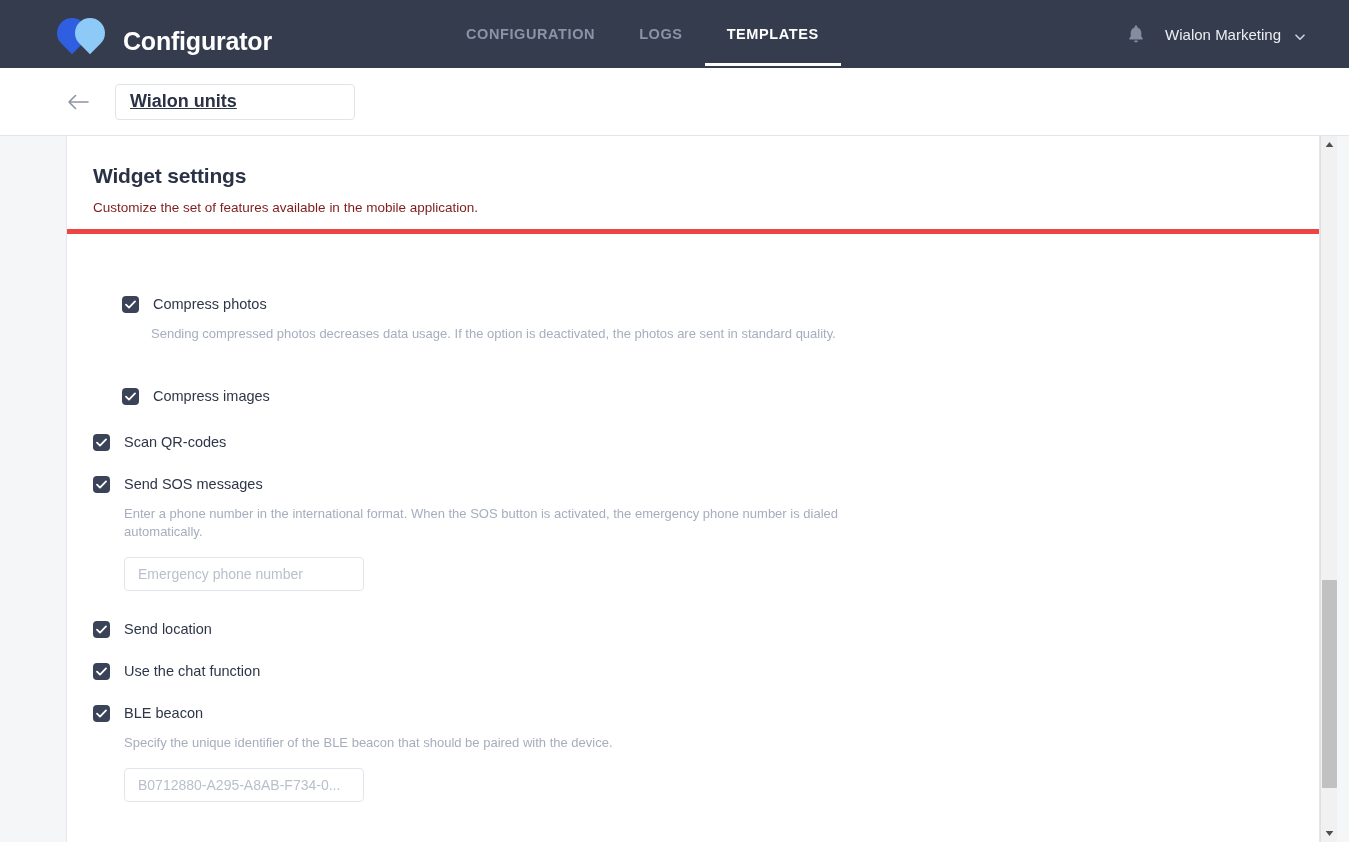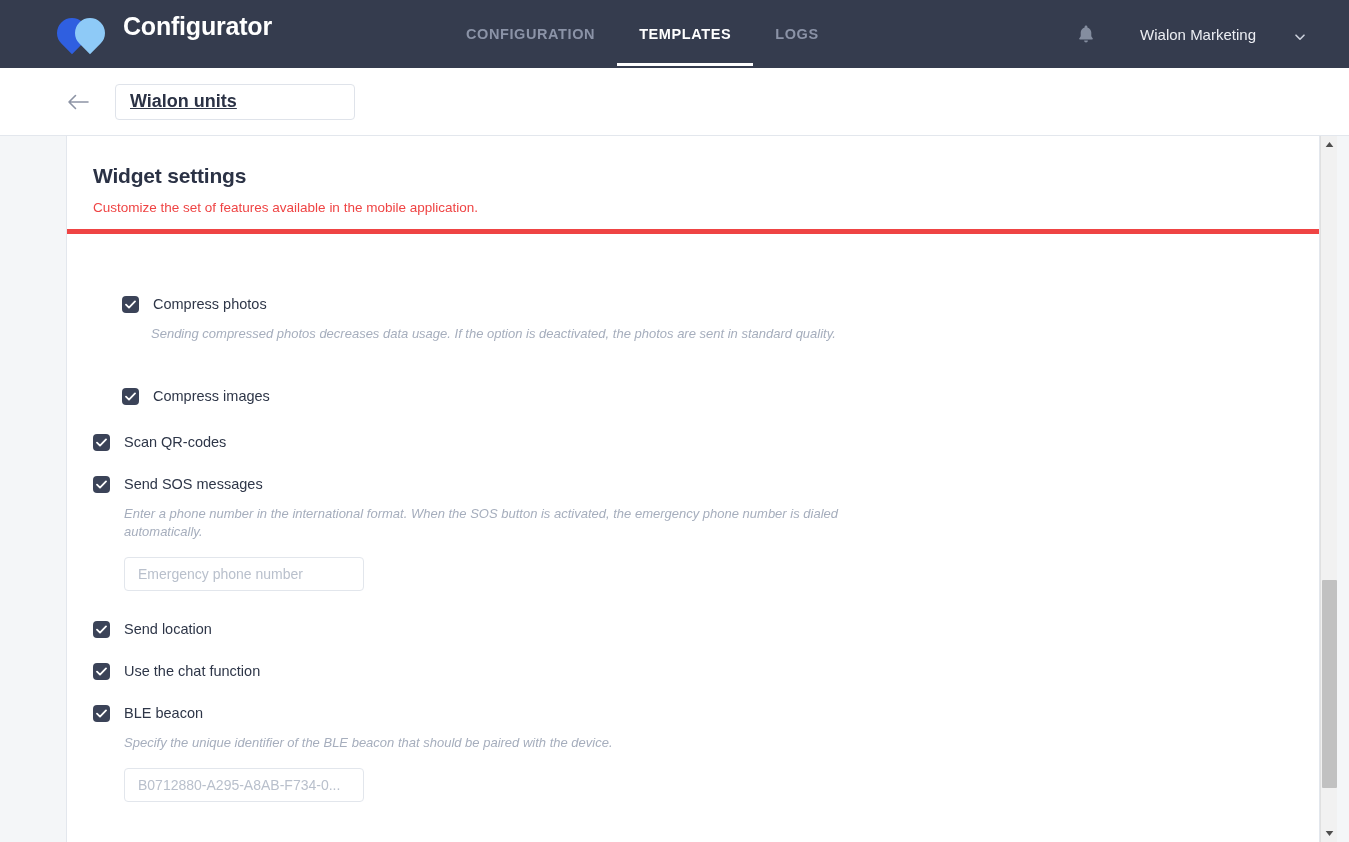--- a/index.html
+++ b/index.html
@@ -21,21 +21,21 @@
   .topnav {
     height: 68px;
     background: #353c4e;
     display: flex;
     align-items: center;
     position: relative;
     z-index: 5;
   }
   .brand {
     display: flex;
-    align-items: flex-start;
+    align-items: flex-end;
     margin-left: 57px;
   }
   .logo {
     width: 52px;
     height: 44px;
     position: relative;
     flex: 0 0 auto;
   }
   .pin {
     position: absolute;
@@ -78,21 +78,20 @@
     position: absolute;
     left: 0; right: 0; bottom: 0;
     height: 3px;
     background: #ffffff;
   }
   .nav-right {
     margin-left: auto;
     margin-right: 44px;
     display: flex;
     align-items: center;
-    gap: 25px;
   }
   .bell {
     width: 22px;
     height: 22px;
     margin-right: 18px;
     cursor: pointer;
     display: flex;
     align-items: center;
     justify-content: center;
   }
@@ -170,21 +169,21 @@
   }
   .card-title {
     font-size: 21px;
     font-weight: bold;
     color: #2b3245;
     margin: 0 0 12px 0;
     letter-spacing: -0.2px;
   }
   .card-sub {
     font-size: 13.5px;
-    color: #ef4444;
+    color: #7f1d1d;
     margin: 0;
   }
   .card-body {
     padding: 37px 0 0 26px;
   }
 
   
   .row {
     display: flex;
     align-items: flex-start;
@@ -208,21 +207,20 @@
     font-size: 14.5px;
     color: #2e3648;
     cursor: pointer;
     line-height: 18px;
   }
   .hint {
     font-size: 13px;
     color: #a6aebd;
     line-height: 18px;
     max-width: 730px;
-    font-style: italic;
   }
   .hint.indent { margin-left: 58px; }
   .hint.flat   { margin-left: 31px; }
 
   .txt-input {
     height: 34px;
     width: 240px;
     border: 1px solid #e2e6ec;
     border-radius: 4px;
     display: flex;
@@ -291,25 +289,25 @@
       <div class="pin pin-left"></div>
       <div class="pin pin-right"></div>
     </div>
     <div class="brand-name">Configurator</div>
   </div>
 
   <div class="nav-tabs">
     <div class="nav-tab">
       <span>CONFIGURATION</span>
     </div>
+    <div class="nav-tab">
+      <span>LOGS</span>
+    </div>
     <div class="nav-tab active">
       <span>TEMPLATES</span>
-    </div>
-    <div class="nav-tab">
-      <span>LOGS</span>
     </div>
   </div>
 
   <div class="nav-right">
     <div class="bell">
       <svg width="18" height="20" viewBox="0 0 18 20" aria-hidden="true">
         <path d="M9 1.6c-.8 0-1.4.6-1.4 1.3v.5C5.3 4 3.7 6.1 3.7 8.6v3.6L2.2 14.6c-.2.4.1.9.6.9h12.4c.5 0 .8-.5.6-.9l-1.5-2.4V8.6c0-2.5-1.6-4.6-3.9-5.2v-.5c0-.7-.6-1.3-1.4-1.3z" fill="#848d9f"></path>
         <path d="M7.1 16.5a1.9 1.9 0 0 0 3.8 0z" fill="#848d9f"></path>
       </svg>
     </div>

